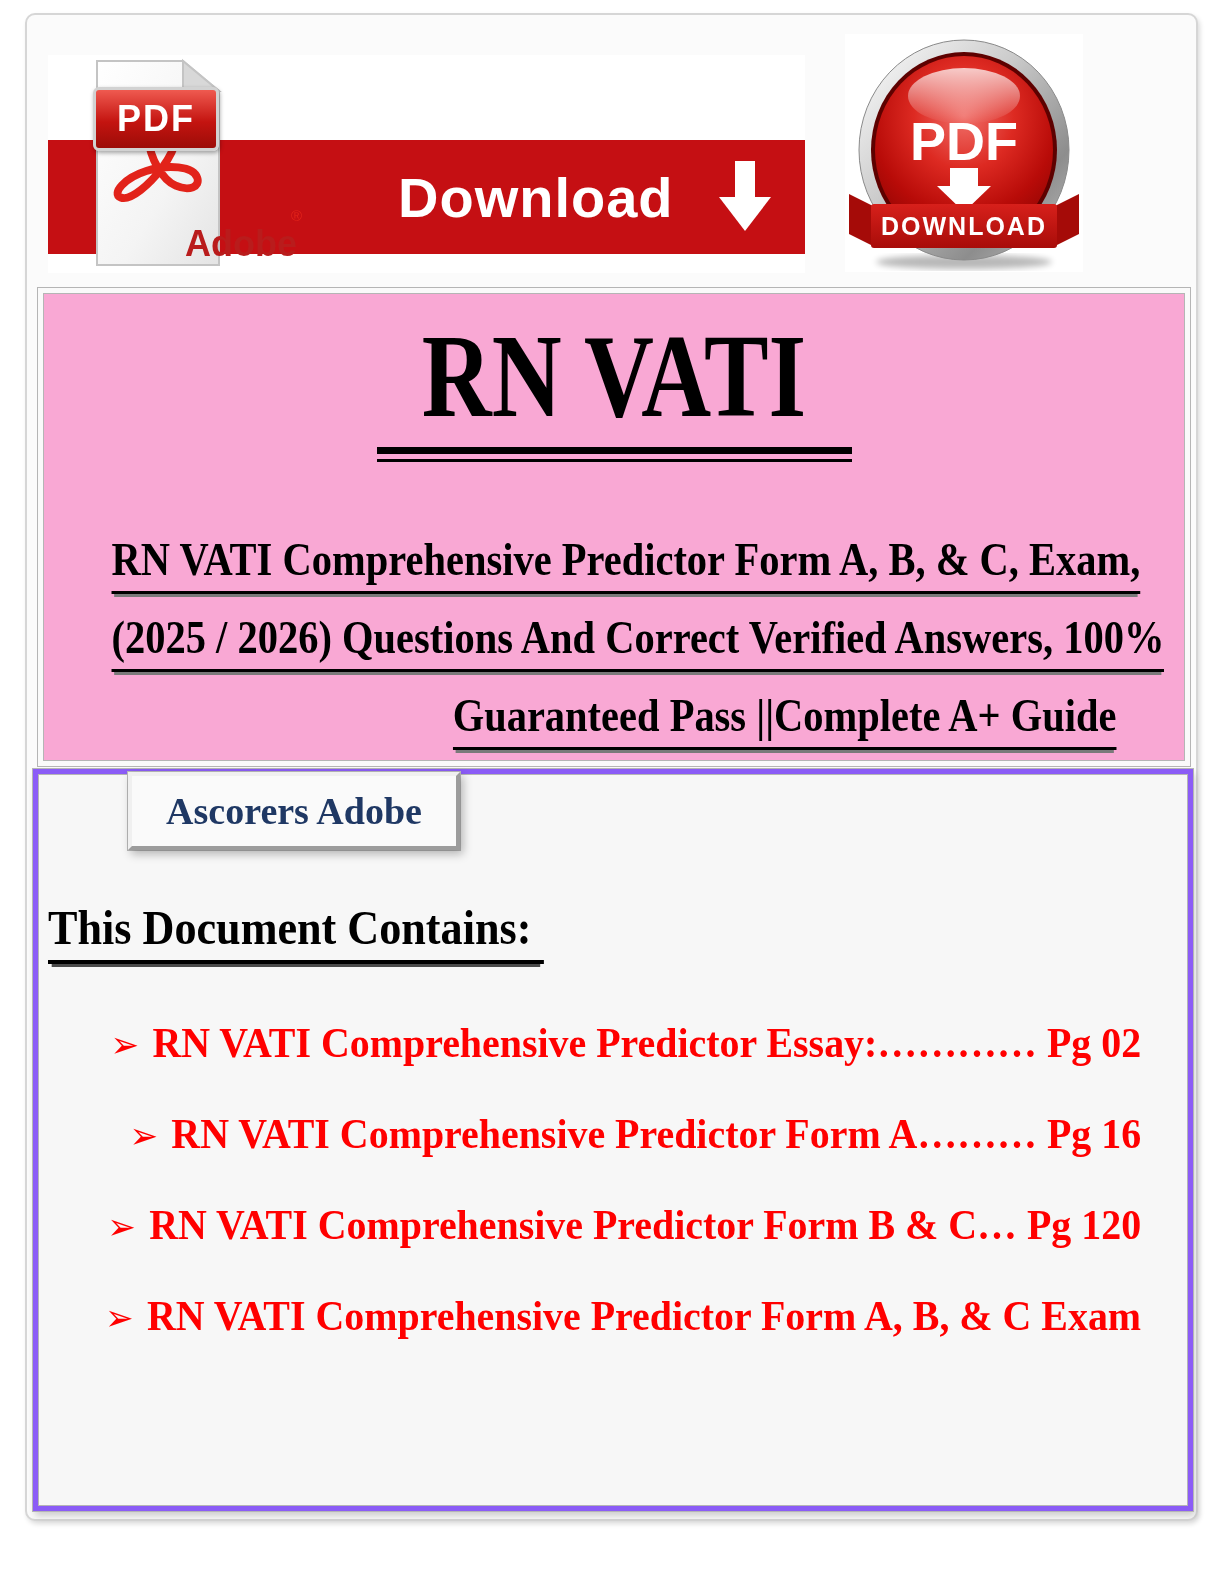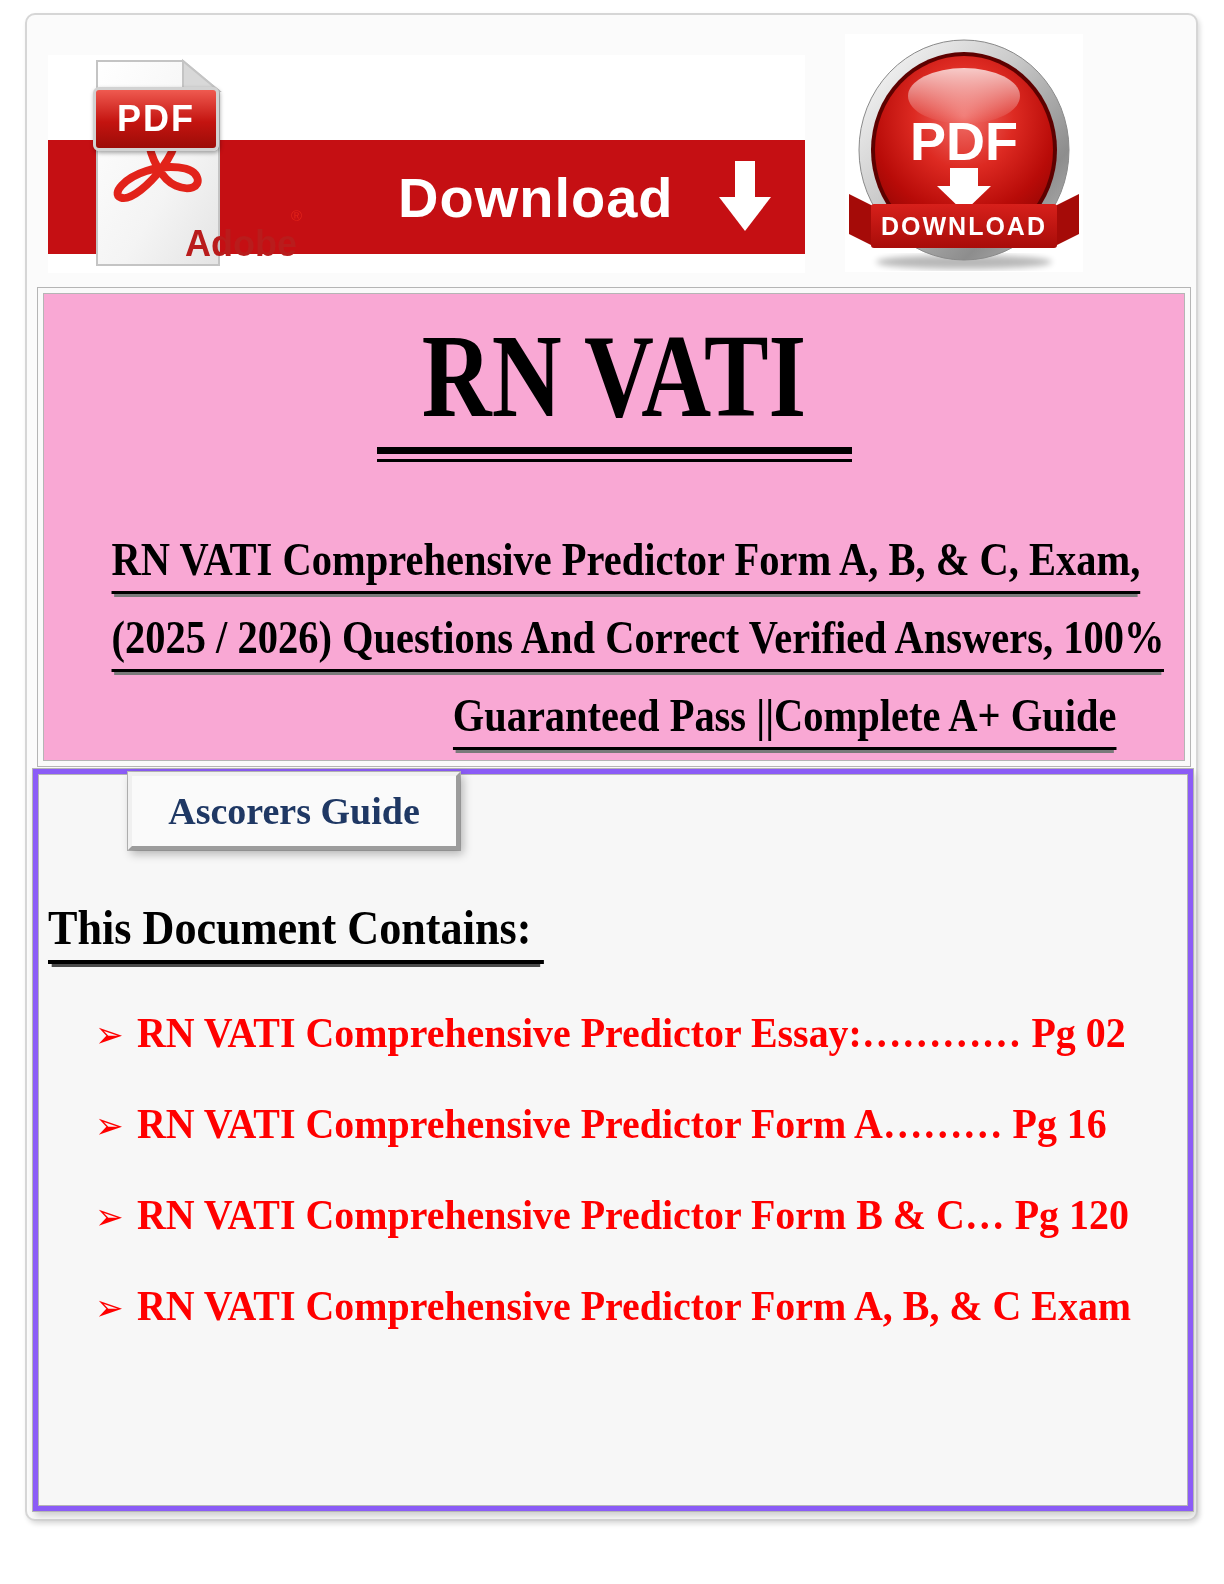--- a/index.html
+++ b/index.html
@@ -46,21 +46,21 @@
     border:5px solid #8b5cf6;box-shadow:0 0 0 1px #b5b5b5, inset 0 0 0 1px #b5b5b5,2px 5px 7px rgba(0,0,0,.18);
     box-sizing:border-box;}
   .publisher{position:absolute;left:128px;top:772px;width:332px;height:78px;background:#fafafa;
     border:4px outset #f0f0f0;box-shadow:3px 4px 9px rgba(0,0,0,.28), 0 0 0 1px #b9b9b9;
     display:flex;align-items:center;justify-content:center;box-sizing:border-box;
     font-size:38px;font-weight:bold;color:#1F3864;}
   .contents-heading{position:absolute;left:10px;top:126px;font-size:48px;font-weight:bold;color:#000;
     transform:scaleX(.92);transform-origin:left center;white-space:nowrap;}
   .contents-heading span{border-bottom:4px solid #000;padding:0 14px 6px 0;
     box-shadow:0 7px 0 -4px #4a4a4a;}
-  .contents-list{position:absolute;left:50px;top:228px;list-style:none;margin:7px;padding:0;}
+  .contents-list{position:absolute;left:50px;top:228px;list-style:none;margin:17px;padding:0;text-align:right;}
   .contents-list li{margin-bottom:43px;font-size:42px;font-weight:bold;color:#FF0000;
     transform:scaleX(.95);transform-origin:left center;white-space:nowrap;}
   .marker{font-family:"DejaVu Sans",sans-serif;font-size:36px;margin-right:14px;font-weight:normal;}
 
   svg text{font-family:"Liberation Sans",sans-serif;}
 </style>
 </head>
 <body>
 
 <div class="page">
@@ -164,15 +164,15 @@
       <li>
         <span class="marker">➢</span><span>RN VATI Comprehensive Predictor Form B &amp; C… Pg 120</span>
       </li>
       <li>
         <span class="marker">➢</span><span>RN VATI Comprehensive Predictor Form A, B, &amp; C Exam</span>
       </li>
     </ul>
   </div>
 
   <div class="publisher">
-    <span>Ascorers Guide</span>
+    <span>Ascorers Adobe</span>
   </div>
 </div>
 
 </body></html>

